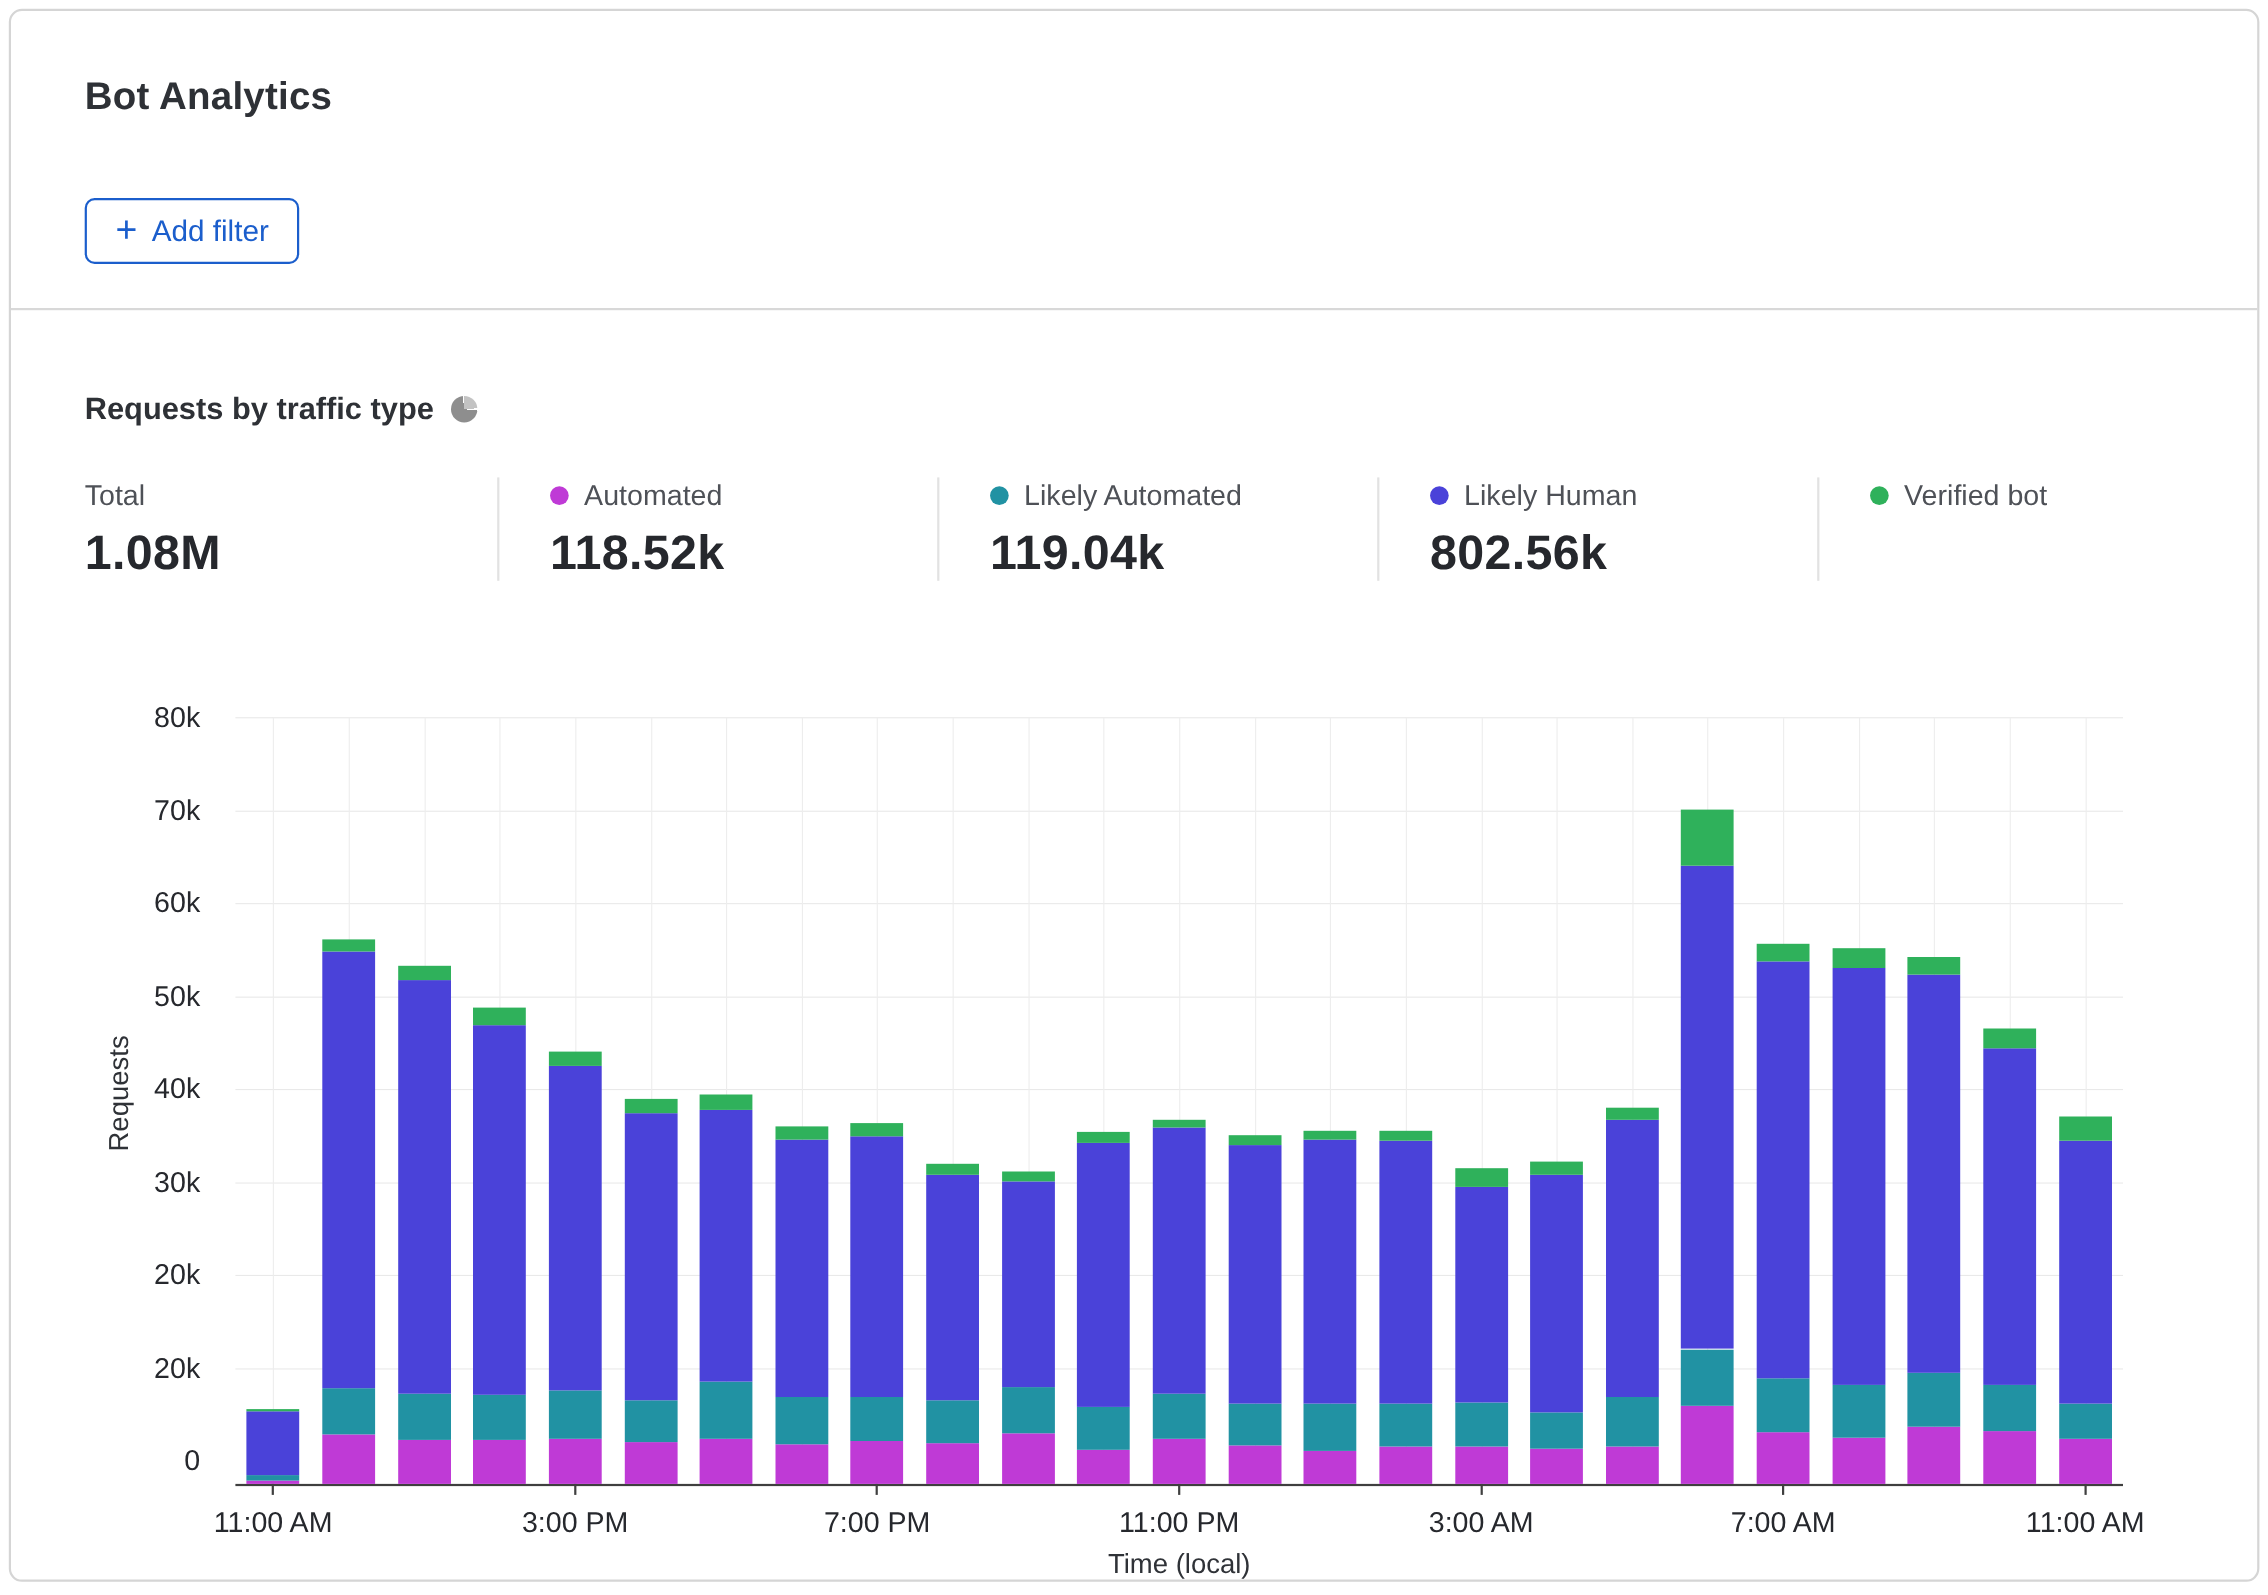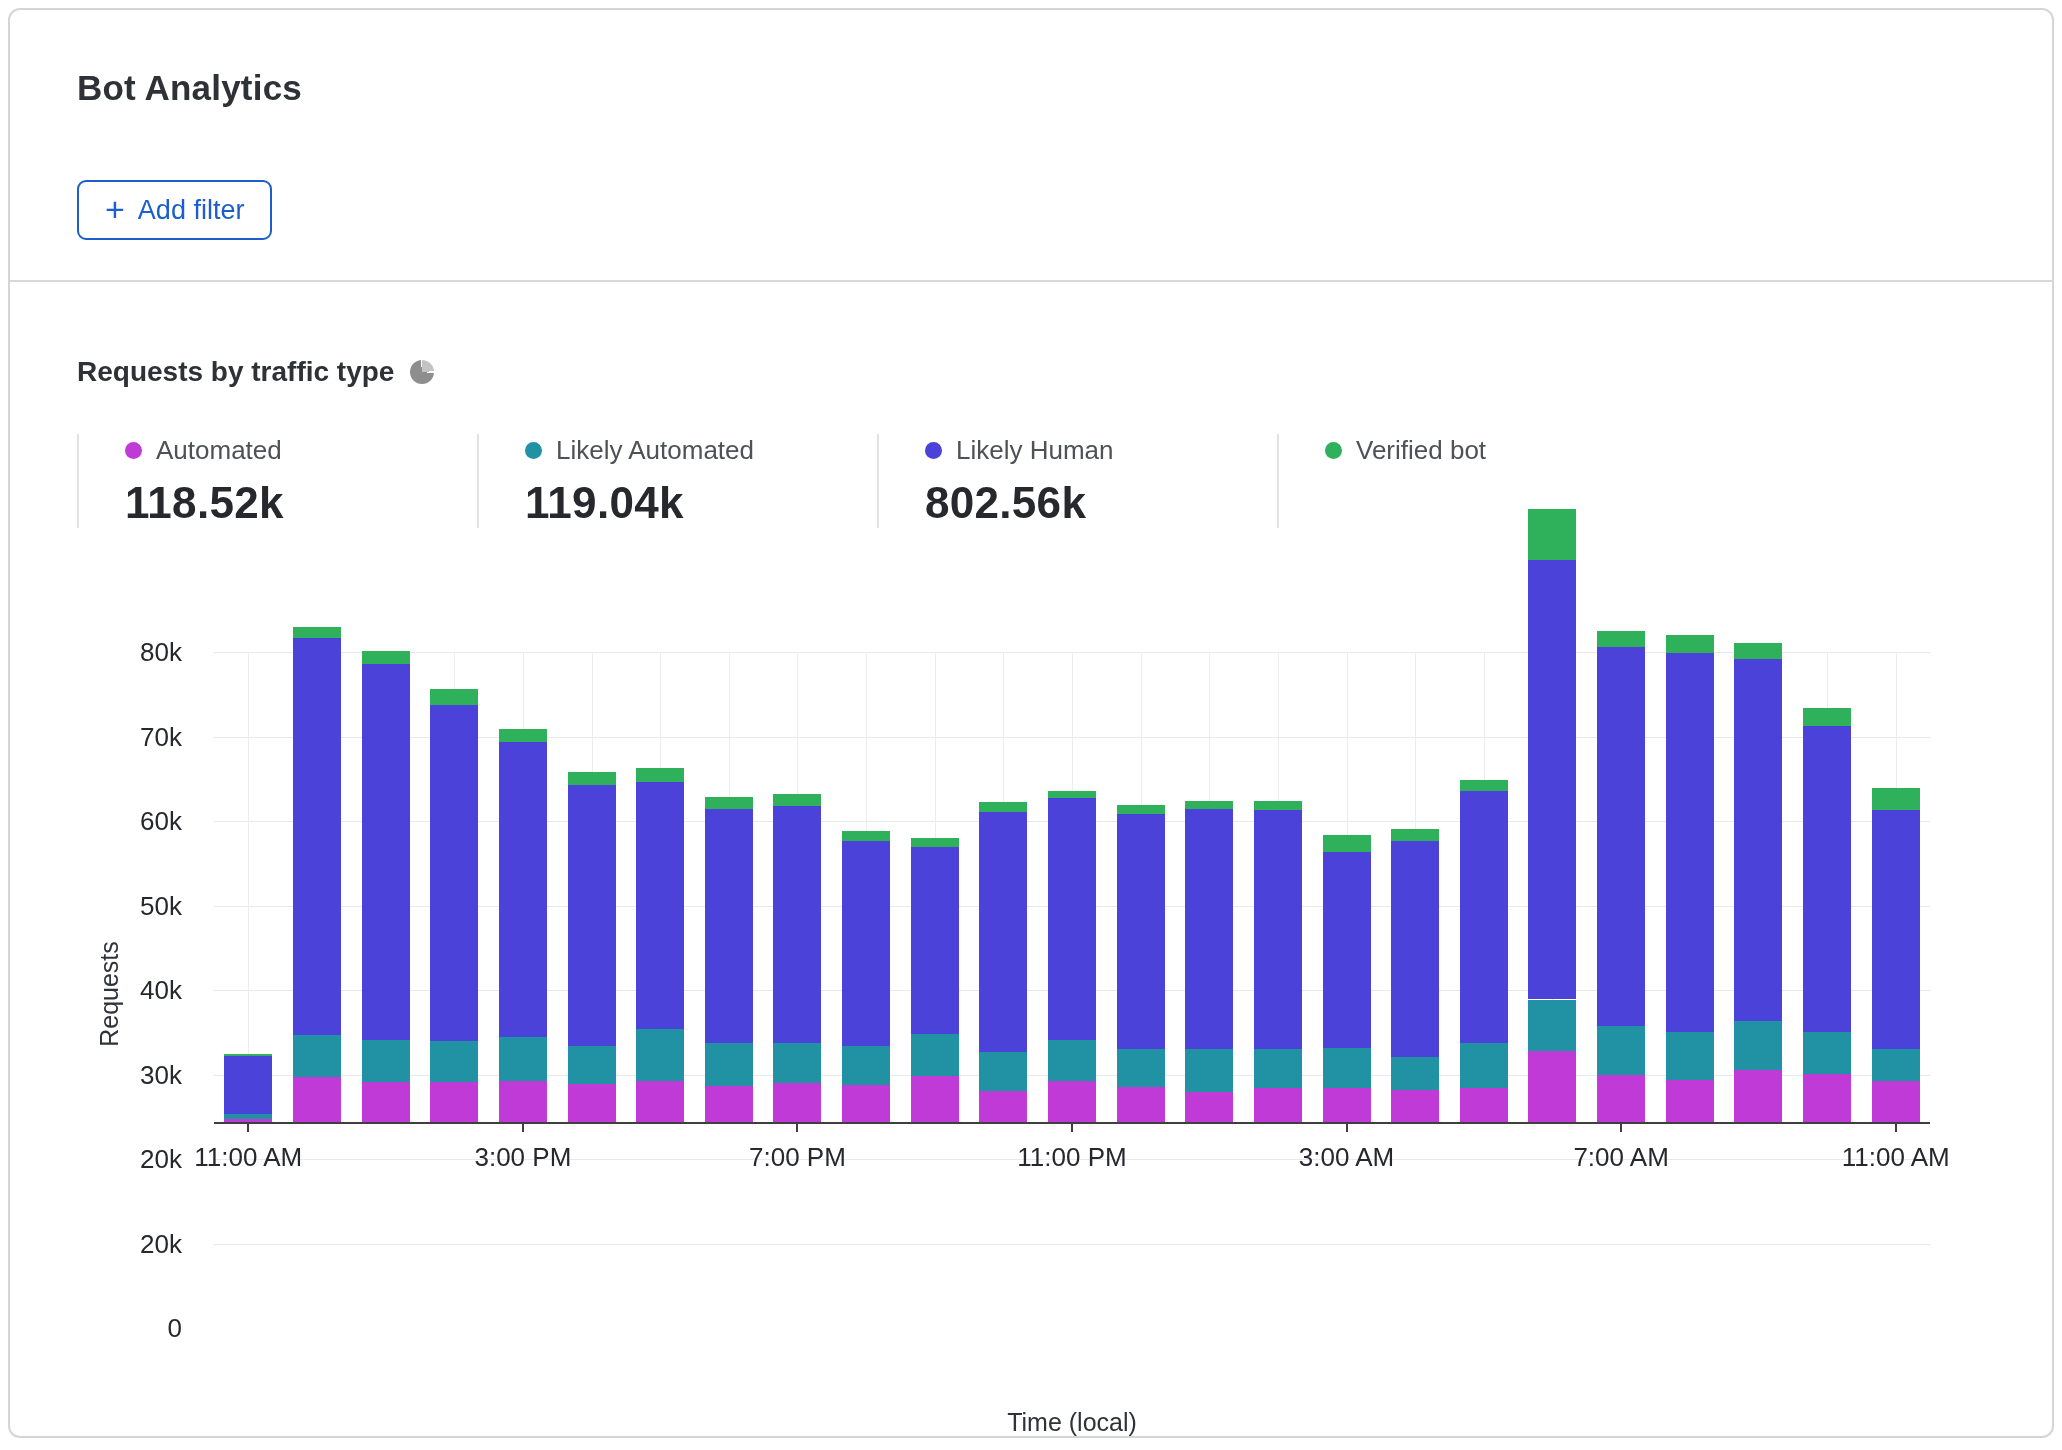--- a/index.html
+++ b/index.html
@@ -45,21 +45,21 @@
   .stat-col.c4 { width:370px; border-left:2px solid #e2e2e2; padding-left:46px; }
   .stat-label-row { display:flex; align-items:center; gap:14px; height:32px; }
   .stat-dot { width:17px; height:17px; border-radius:50%; flex:0 0 auto; }
   .stat-label { font-size:26px; color:#4e5157; }
   .stat-value { margin-top:12px; font-size:44px; font-weight:700; color:#26282d; letter-spacing:.3px; }
   
   .ylab { position:absolute; left:99px; top:984px; transform:translate(-50%,-50%) rotate(-90deg); font-size:25px; color:#2f3237; }
   .xlab { position:absolute; left:1062px; top:1398px; transform:translateX(-50%); font-size:25px; color:#2f3237; }
   #ylabels { position:absolute; left:60px; top:642px; width:112px; height:676px; }
   .ytick { position:absolute; right:0; transform:translateY(-50%); font-size:26px; color:#26282d; }
-  #plot { position:absolute; left:204px; top:642px; width:1716px; height:472px; border-bottom:2px solid #3f3f3f; }
+  #plot { position:absolute; left:204px; top:642px; width:1716px; height:699px; border-bottom:2px solid #3f3f3f; }
   .hgrid { position:absolute; left:0; width:100%; height:1px; background:#e9e9e9; }
   .vgrid { position:absolute; top:0; width:1px; height:100%; background:#ededed; }
   .bar { position:absolute; bottom:0; }
   .seg { position:absolute; left:0; width:100%; }
   .xtick { position:absolute; top:100%; width:2px; height:10px; background:#3f3f3f; }
   .xticklabel { position:absolute; top:100%; margin-top:20px; transform:translateX(-50%); font-size:26px; color:#26282d; white-space:nowrap; }
 </style>
 </head>
 <body>
 
@@ -76,20 +76,26 @@
       </button>
 
     </div>
 
     <div class="section-title-row">
       <span class="section-title">Requests by traffic type</span>
       <span class="pie-icon"></span>
     </div>
 
     <div class="stats-row">
+      <div class="stat-col c0">
+        <div class="stat-label-row">
+          <span class="stat-label">Total</span>
+        </div>
+        <div class="stat-value">1.08M</div>
+      </div>
       <div class="stat-col c1">
         <div class="stat-label-row">
           <span class="stat-dot" style="background: rgb(191, 58, 214);"></span>
           <span class="stat-label">Automated</span>
         </div>
         <div class="stat-value">118.52k</div>
       </div>
       <div class="stat-col c2">
         <div class="stat-label-row">
           <span class="stat-dot" style="background: rgb(33, 146, 163);"></span>

